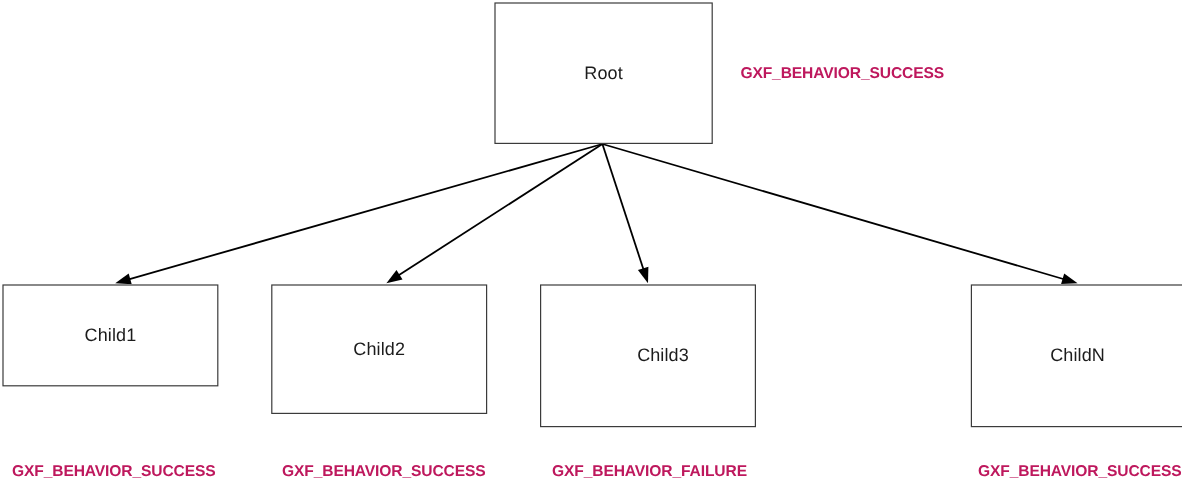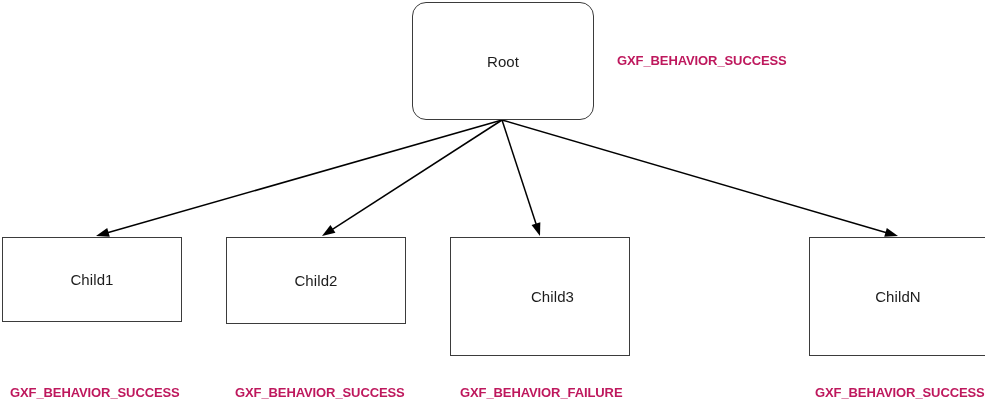--- a/index.html
+++ b/index.html
@@ -69,31 +69,31 @@
       <line x1="502" y1="120" x2="106.57676342404906" y2="232.97806759312886" stroke="#000000" stroke-width="1.5"></line>
       <polygon points="96,236 107.23609413100276,228.0056151781863 109.76352850765865,236.8516354964819" fill="#000000"></polygon>
       <line x1="502" y1="120" x2="331.24628138603" y2="230.0412853290029" stroke="#000000" stroke-width="1.5"></line>
       <polygon points="322,236 330.43559732107303,225.09125590011817 335.41924959136145,232.82450942297962" fill="#000000"></polygon>
       <line x1="502" y1="120" x2="536.5756105722304" y2="225.54660069417704" stroke="#000000" stroke-width="1.5"></line>
       <polygon points="540,236 531.5815727847463,225.07800003564014 540.3244158405256,222.21396524150558" fill="#000000"></polygon>
       <line x1="502" y1="120" x2="887.443589926125" y2="232.90771826118814" stroke="#000000" stroke-width="1.5"></line>
       <polygon points="898,236 884.2311066400991,236.75998397593372 886.8173786398327,227.93098645960185" fill="#000000"></polygon>
     </svg>
 
-  <div class="node-box" id="box-root" style="left: 412px; top: 2px; width: 182px; height: 118px; border-radius: 14px;">
+  <div class="node-box" id="box-root" style="left: 412px; top: 2px; width: 182px; height: 118px;">
     <span class="node-label">Root</span>
   </div>
   <div class="status-label bold" id="status-root" style="left: 617px; top: 54px;">GXF_BEHAVIOR_SUCCESS</div>
 
   <div id="children-layer">
       <div class="node-box" style="left: 2px; top: 237px; width: 180px; height: 85px;">
         <span class="node-label">Child1</span>
       </div>
       <div class="status-label bold" style="left: 10px; top: 386px;">GXF_BEHAVIOR_SUCCESS</div>
-      <div class="node-box" style="left: 226px; top: 237px; width: 180px; height: 87px;">
+      <div class="node-box" style="left: 226px; top: 237px; width: 180px; height: 108px;">
         <span class="node-label">Child2</span>
       </div>
       <div class="status-label bold" style="left: 235px; top: 386px;">GXF_BEHAVIOR_SUCCESS</div>
       <div class="node-box" style="left: 450px; top: 237px; width: 180px; height: 119px; padding-left: 25px;">
         <span class="node-label">Child3</span>
       </div>
       <div class="status-label regular" style="left: 460px; top: 386px;">GXF_BEHAVIOR_FAILURE</div>
       <div class="node-box" style="left: 809px; top: 237px; width: 178px; height: 119px;">
         <span class="node-label">ChildN</span>
       </div>

